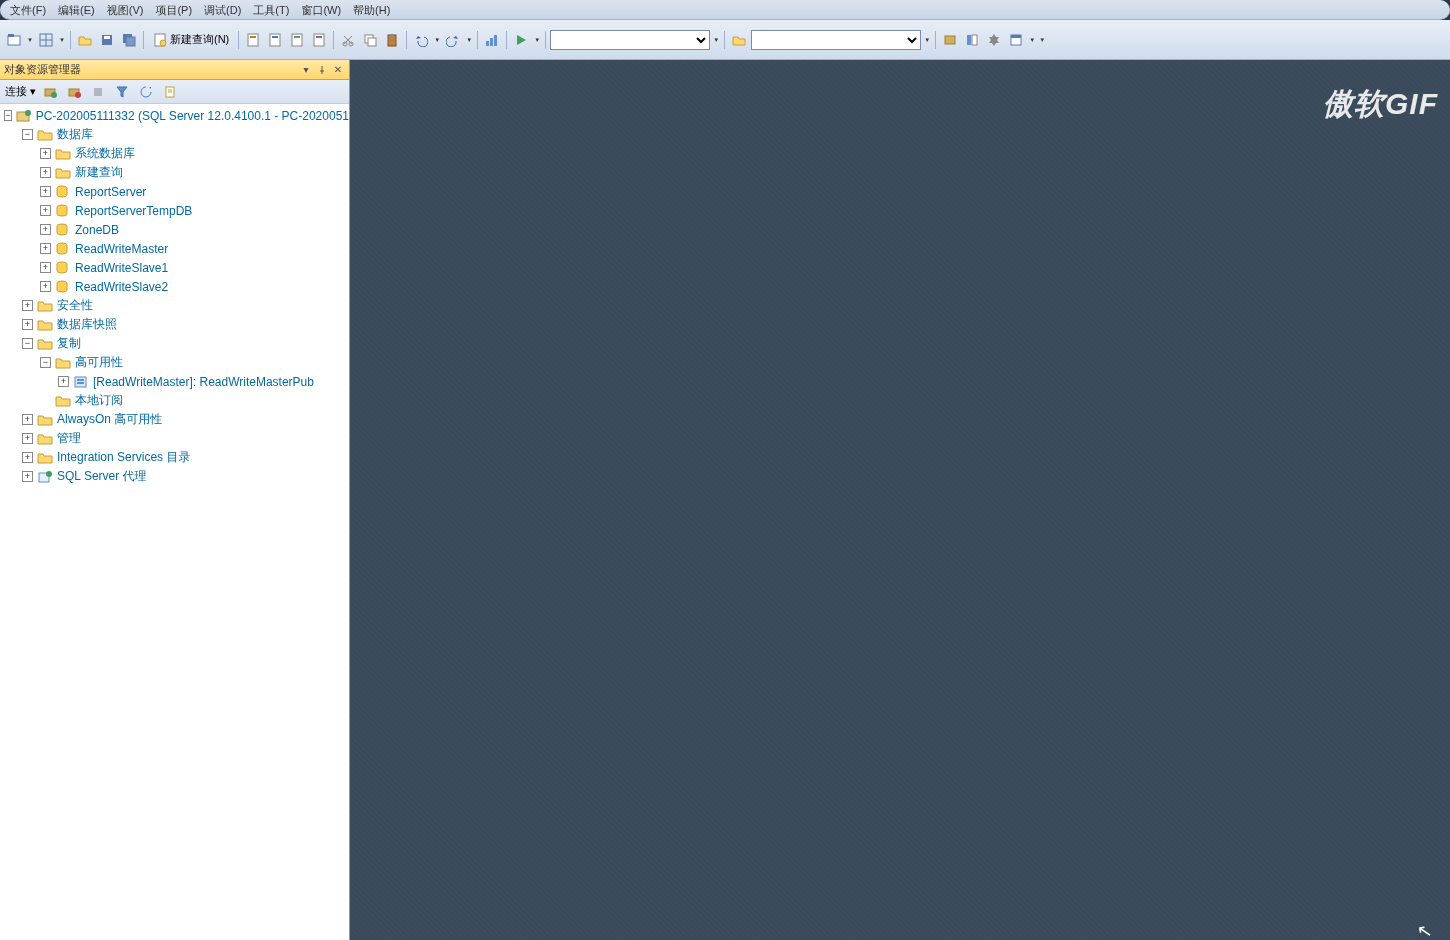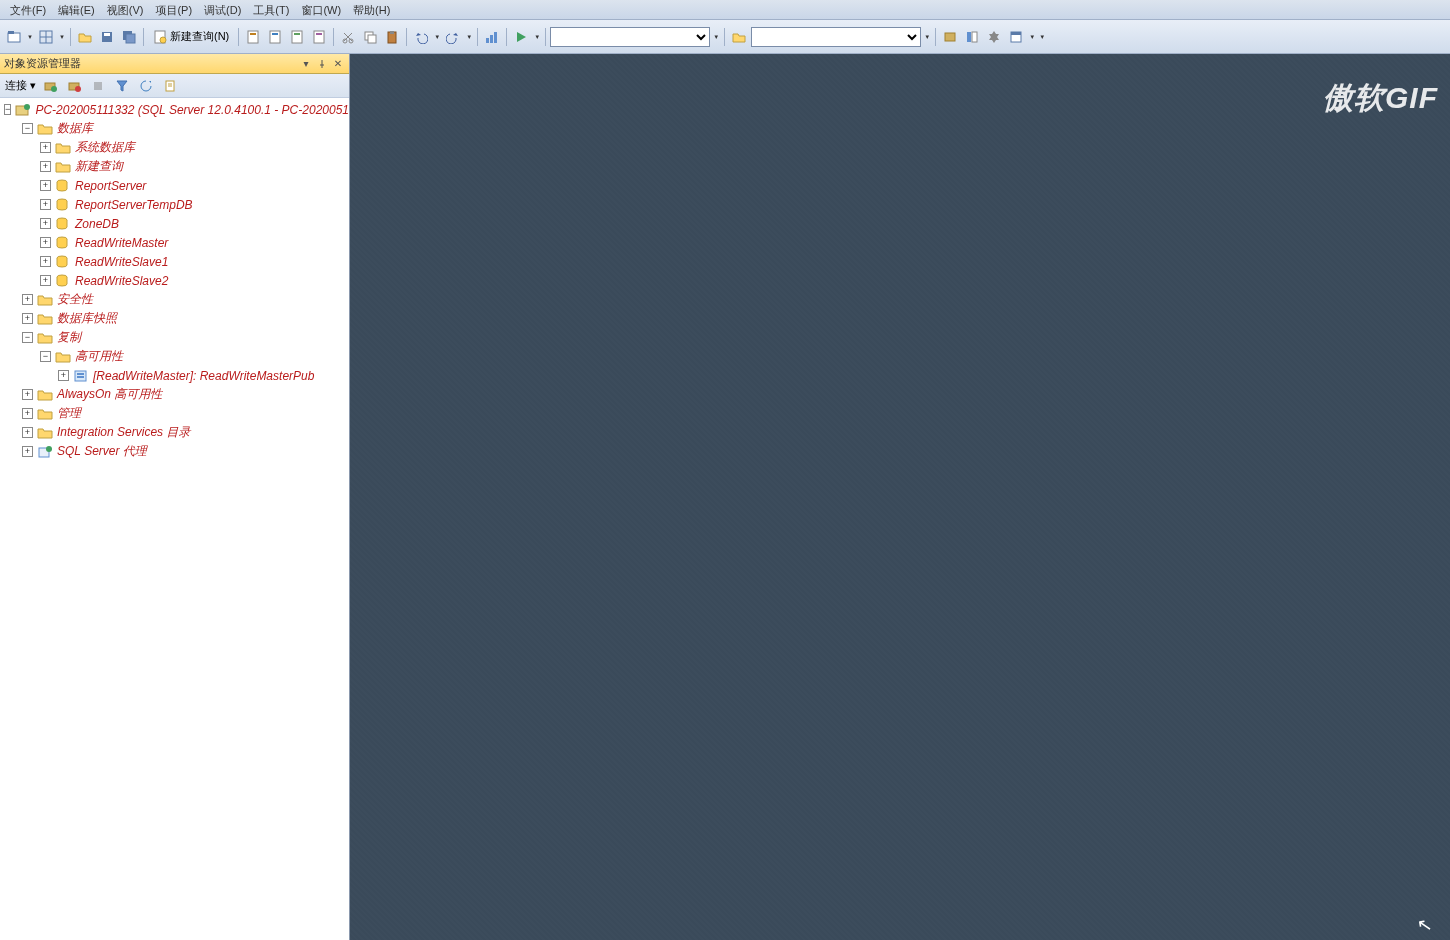--- a/index.html
+++ b/index.html
@@ -14,33 +14,34 @@
 }
 
 
 .menu-bar {
   background: linear-gradient(#dce4ee, #c9d6e8);
   height: 20px;
   display: flex;
   align-items: center;
   padding: 0 4px;
   border-bottom: 1px solid #a0b0c8;
+  border-radius: 10px;
 }
 .menu-item {
   padding: 0 6px;
   color: #333;
   cursor: default;
   font-size: 11px;
   line-height: 18px;
 }
 
 
 .toolbar {
   background: linear-gradient(#e8eef7, #d0dcec);
-  height: 34px;
+  height: 40px;
   display: flex;
   align-items: center;
   padding: 4px 4px;
   border-bottom: 1px solid #a0b0c8;
   gap: 2px;
 }
 .tb-btn {
   width: 20px;
   height: 20px;
   display: flex;
@@ -143,21 +144,21 @@
   background: #fff;
 }
 .twist.empty { border: none; }
 .node-icon {
   width: 16px;
   height: 14px;
   display: inline-flex;
   margin-right: 4px;
   align-items: center;
 }
-.node-label { font-size: 12px; color: #b91c1c; font-style: italic; }
+.node-label { font-size: 12px; color: #0369a1; }
 
 
 .content {
   flex: 1;
   background: #3a4a5a;
   background-image: repeating-linear-gradient(45deg, #3a4a5a 0, #3a4a5a 2px, #3c4c5c 2px, #3c4c5c 4px);
   position: relative;
 }
 
 .watermark {
@@ -561,20 +562,29 @@
         <span class="node-icon">
             <svg width="16" height="14">
               <rect x="2" y="2" width="11" height="10" fill="#d8e8f8" stroke="#6090d0"></rect>
               <rect x="4" y="4" width="7" height="2" fill="#6090d0"></rect>
               <rect x="4" y="7" width="7" height="2" fill="#6090d0"></rect>
             </svg>
           </span>
         <span class="node-label">[ReadWriteMaster]: ReadWriteMasterPub</span>
       </div>
 
+      <div class="tree-row" style="padding-left:40px">
+        <span class="twist empty"></span>
+        <span class="node-icon">
+            <svg width="16" height="14">
+              <path d="M1 3h5l1 2h8v7H1z" fill="#ffd76e" stroke="#c0a040"></path>
+            </svg>
+          </span>
+        <span class="node-label">本地订阅</span>
+      </div>
 
       <div class="tree-row" style="padding-left:22px">
         <span class="twist">+</span>
         <span class="node-icon">
             <svg width="16" height="14">
               <path d="M1 3h5l1 2h8v7H1z" fill="#ffd76e" stroke="#c0a040"></path>
             </svg>
           </span>
         <span class="node-label">AlwaysOn 高可用性</span>
       </div>

